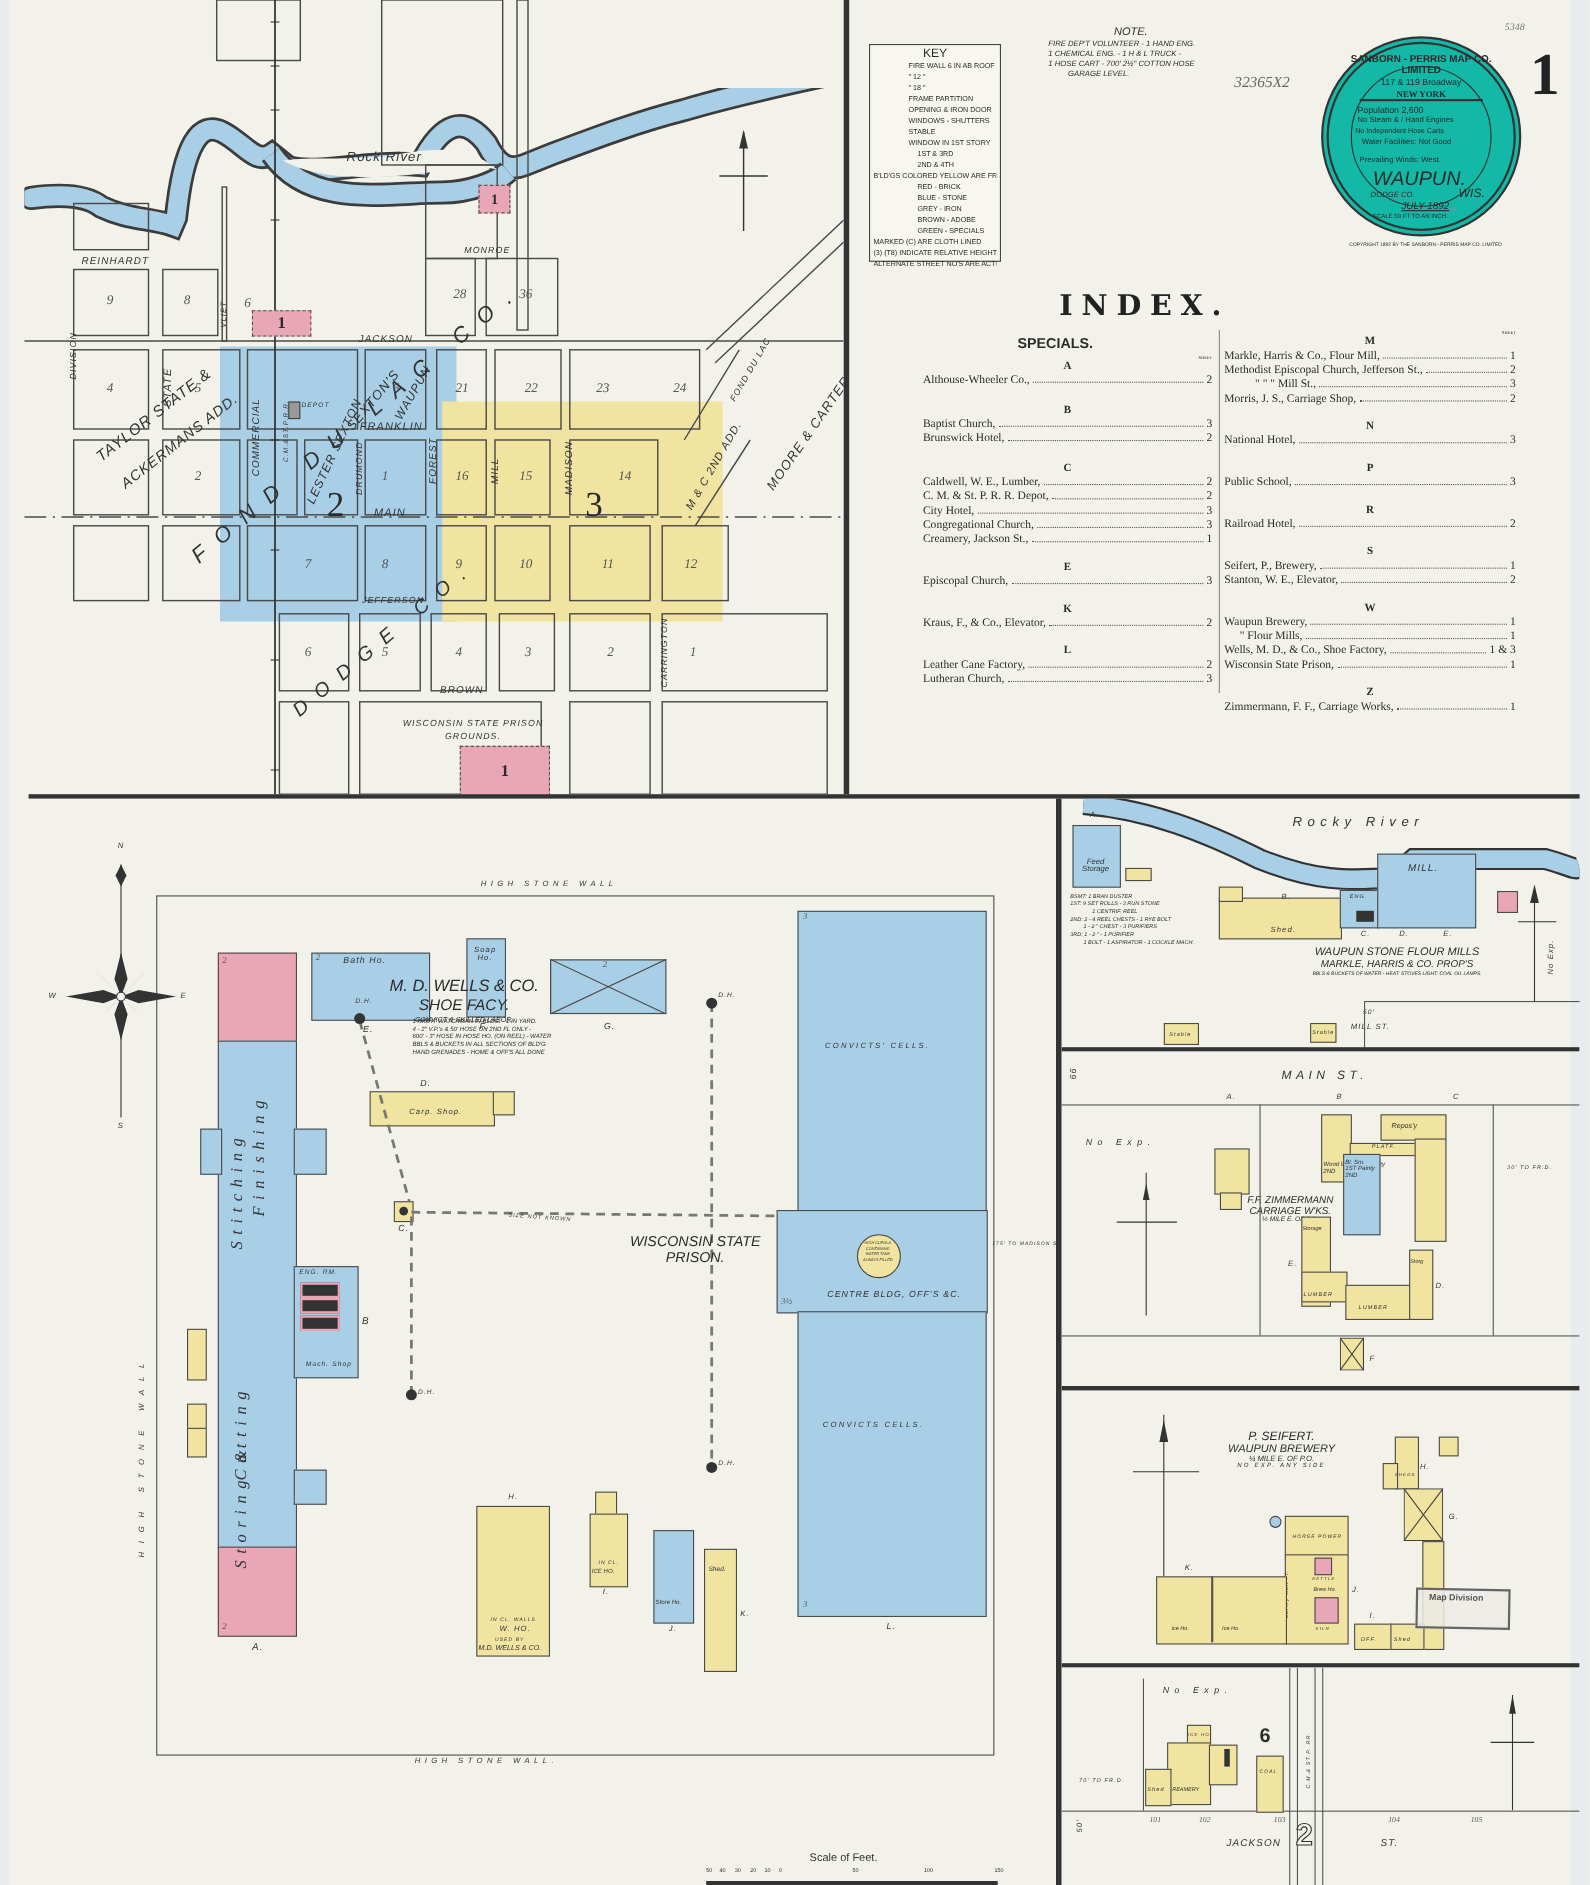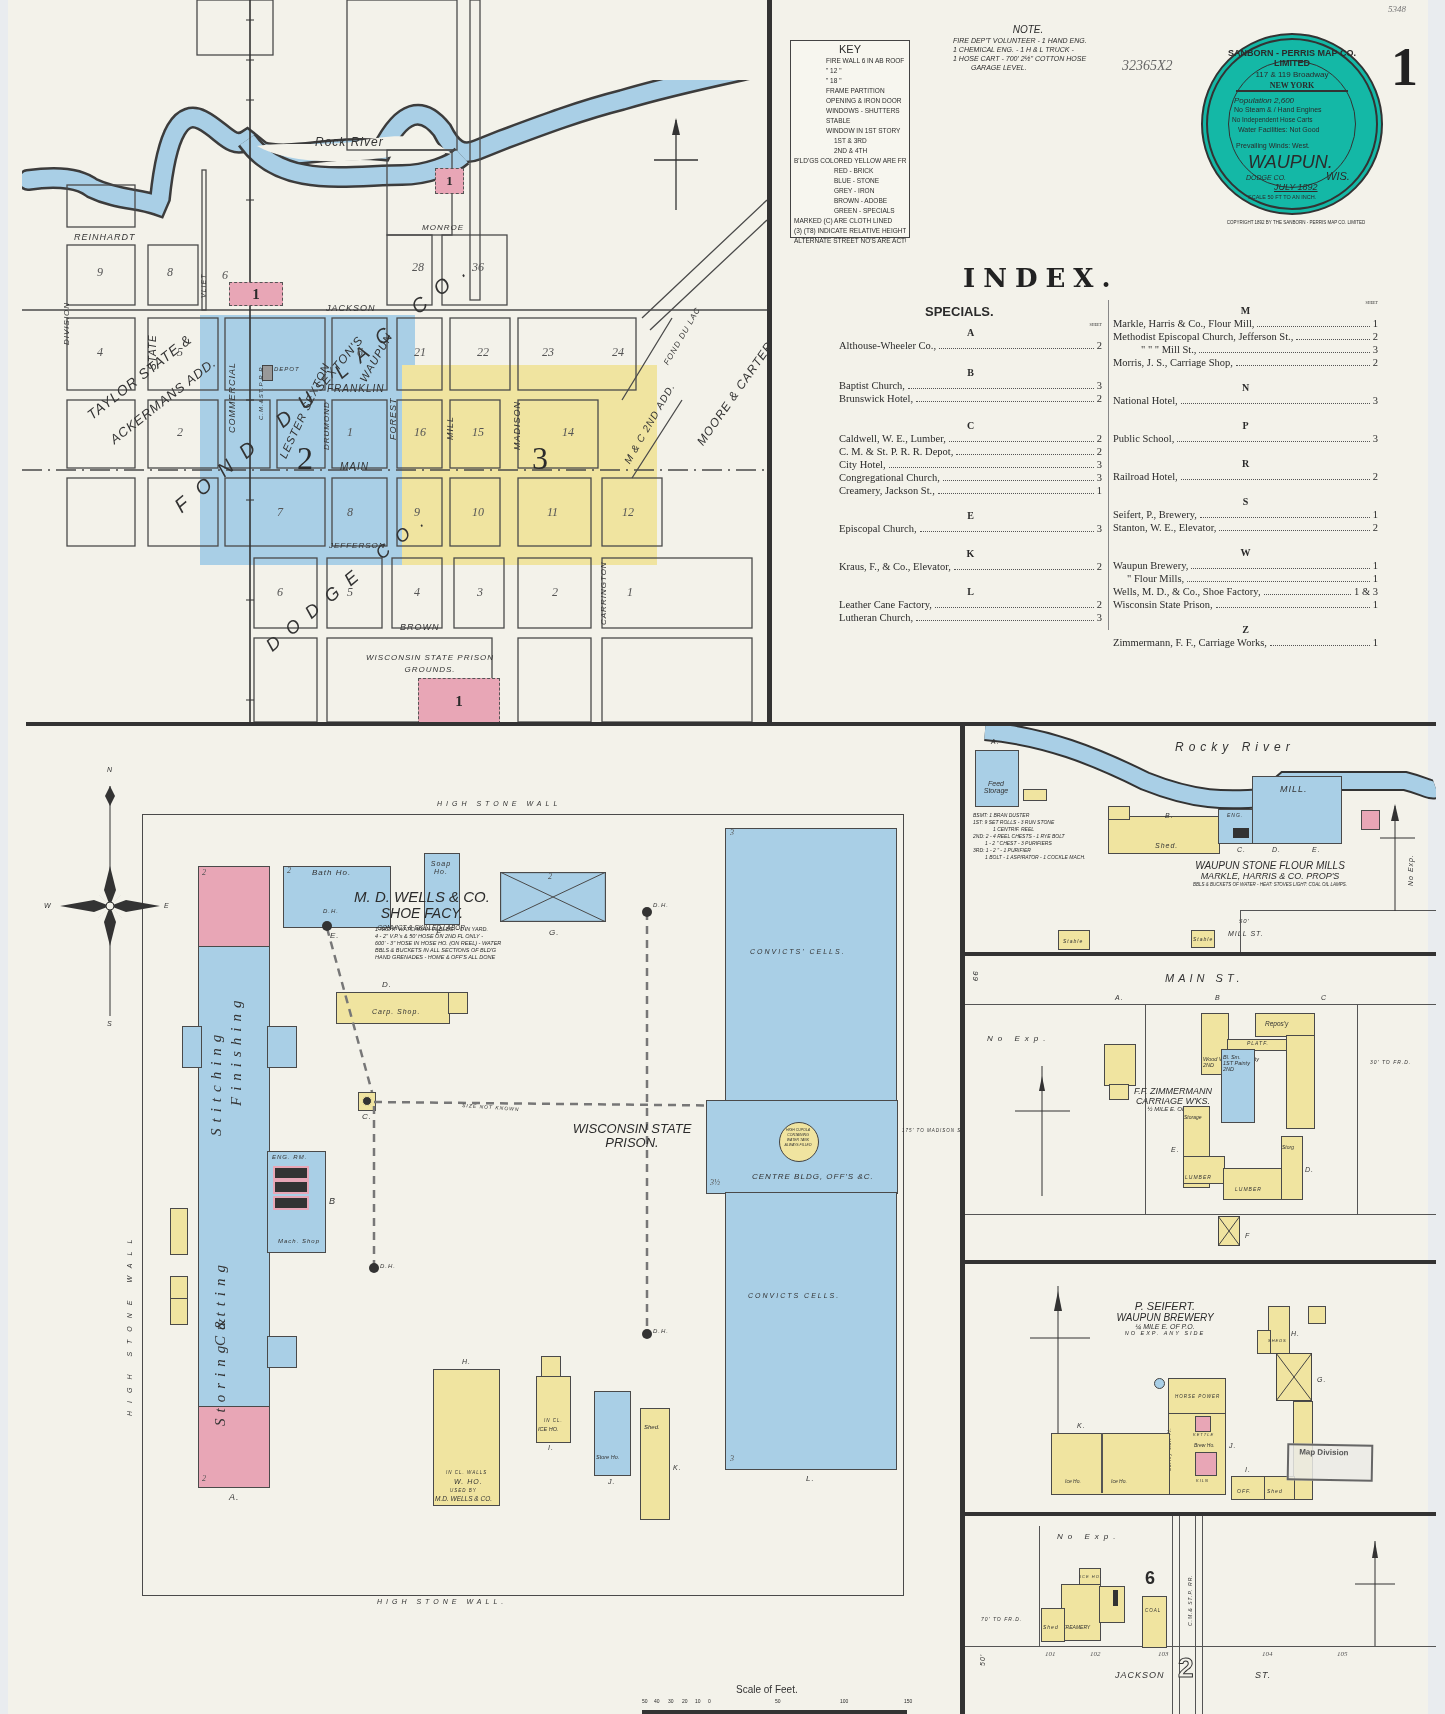--- a/index.html
+++ b/index.html
@@ -216,30 +216,30 @@
     <div>ALTERNATE STREET NO'S ARE ACTUAL</div>
   </div>
 
   <div class="abs" style="left:945px;top:25px;width:150px;font-size:7px;font-style:italic;line-height:9px;">
     <div style="text-align:center;font-size:10px;margin-bottom:2px;">NOTE.</div>
     <div>FIRE DEP'T VOLUNTEER - 1 HAND ENG.</div>
     <div>1 CHEMICAL ENG. - 1 H &amp; L TRUCK -</div>
     <div>1 HOSE CART - 700' 2½" COTTON HOSE</div>
     <div style="padding-left:18px;">GARAGE LEVEL.</div>
   </div>
-  <div class="abs" style="left:1114px;top:58px;font:italic 14px 'Liberation Serif',serif;color:#666;">32365X2</div>
-  <div class="abs" style="left:1360px;top:4px;font:italic 9px 'Liberation Serif',serif;color:#777;margin-left:20px;">5348</div>
+  <div class="abs" style="left:1114px;top:68px;font:italic 14px 'Liberation Serif',serif;color:#666;">32365X2</div>
+  <div class="abs" style="left:1360px;top:19px;font:italic 9px 'Liberation Serif',serif;color:#777;">5348</div>
   <div class="abs" style="left:1383px;top:36px;font:bold 54px 'Liberation Serif',serif;color:#222;">1</div>
 
   <div class="seal">
     <div class="seal-inner"></div>
     <div class="abs" style="left:6px;top:8px;width:156px;text-align:center;font:bold 9px 'Liberation Sans',sans-serif;">SANBORN - PERRIS MAP CO. LIMITED</div>
     <div class="abs" style="left:28px;top:30px;width:112px;text-align:center;font-size:8px;">117 &amp; 119 Broadway</div>
     <div class="abs" style="left:28px;top:41px;width:112px;text-align:center;font:bold 8px 'Liberation Serif',serif;border-bottom:2px solid #333;">NEW YORK</div>
-    <div class="abs" style="left:26px;top:56px;font-size:8px;font-style:italic;">Population 2,600</div>
+    <div class="abs" style="left:26px;top:56px;font-size:8px;">Population 2,600</div>
     <div class="abs" style="left:26px;top:66px;font-size:7px;">No Steam &amp; / Hand Engines</div>
     <div class="abs" style="left:24px;top:76px;font-size:6.5px;">No Independent Hose Carts</div>
     <div class="abs" style="left:30px;top:86px;font-size:7px;">Water Facilities: Not Good</div>
     <div class="abs" style="left:28px;top:102px;font-size:7px;">Prevailing Winds: West.</div>
     <div class="abs" style="left:40px;top:112px;font:italic 18px 'Liberation Sans',sans-serif;">WAUPUN.</div>
     <div class="abs" style="left:38px;top:134px;font:italic 7px 'Liberation Sans',sans-serif;">DODGE CO.</div>
     <div class="abs" style="left:118px;top:130px;font:italic 11px 'Liberation Sans',sans-serif;">WIS.</div>
     <div class="abs" style="left:66px;top:142px;font:italic 9px 'Liberation Sans',sans-serif;text-decoration:underline;">JULY 1892</div>
     <div class="abs" style="left:40px;top:154px;font-size:5.5px;">SCALE 50 FT TO AN INCH.</div>
   </div>

